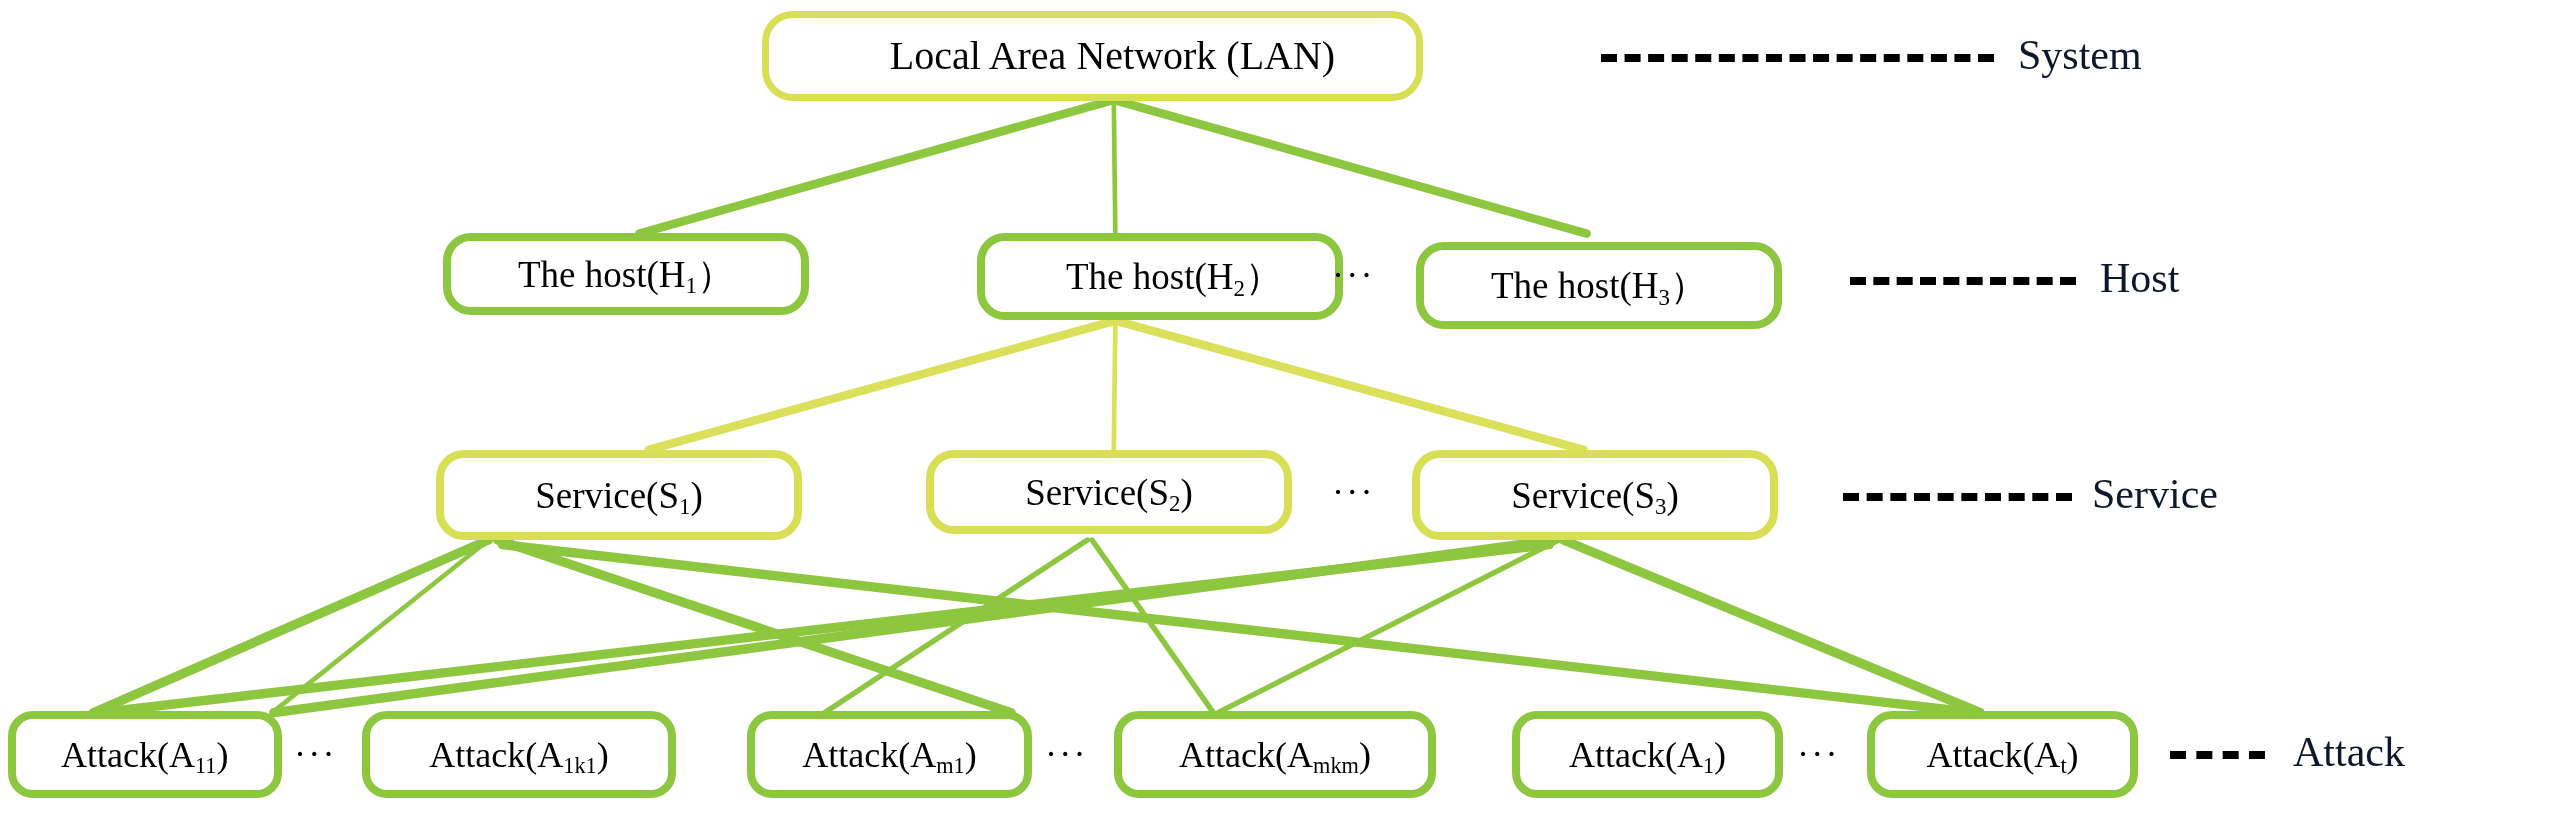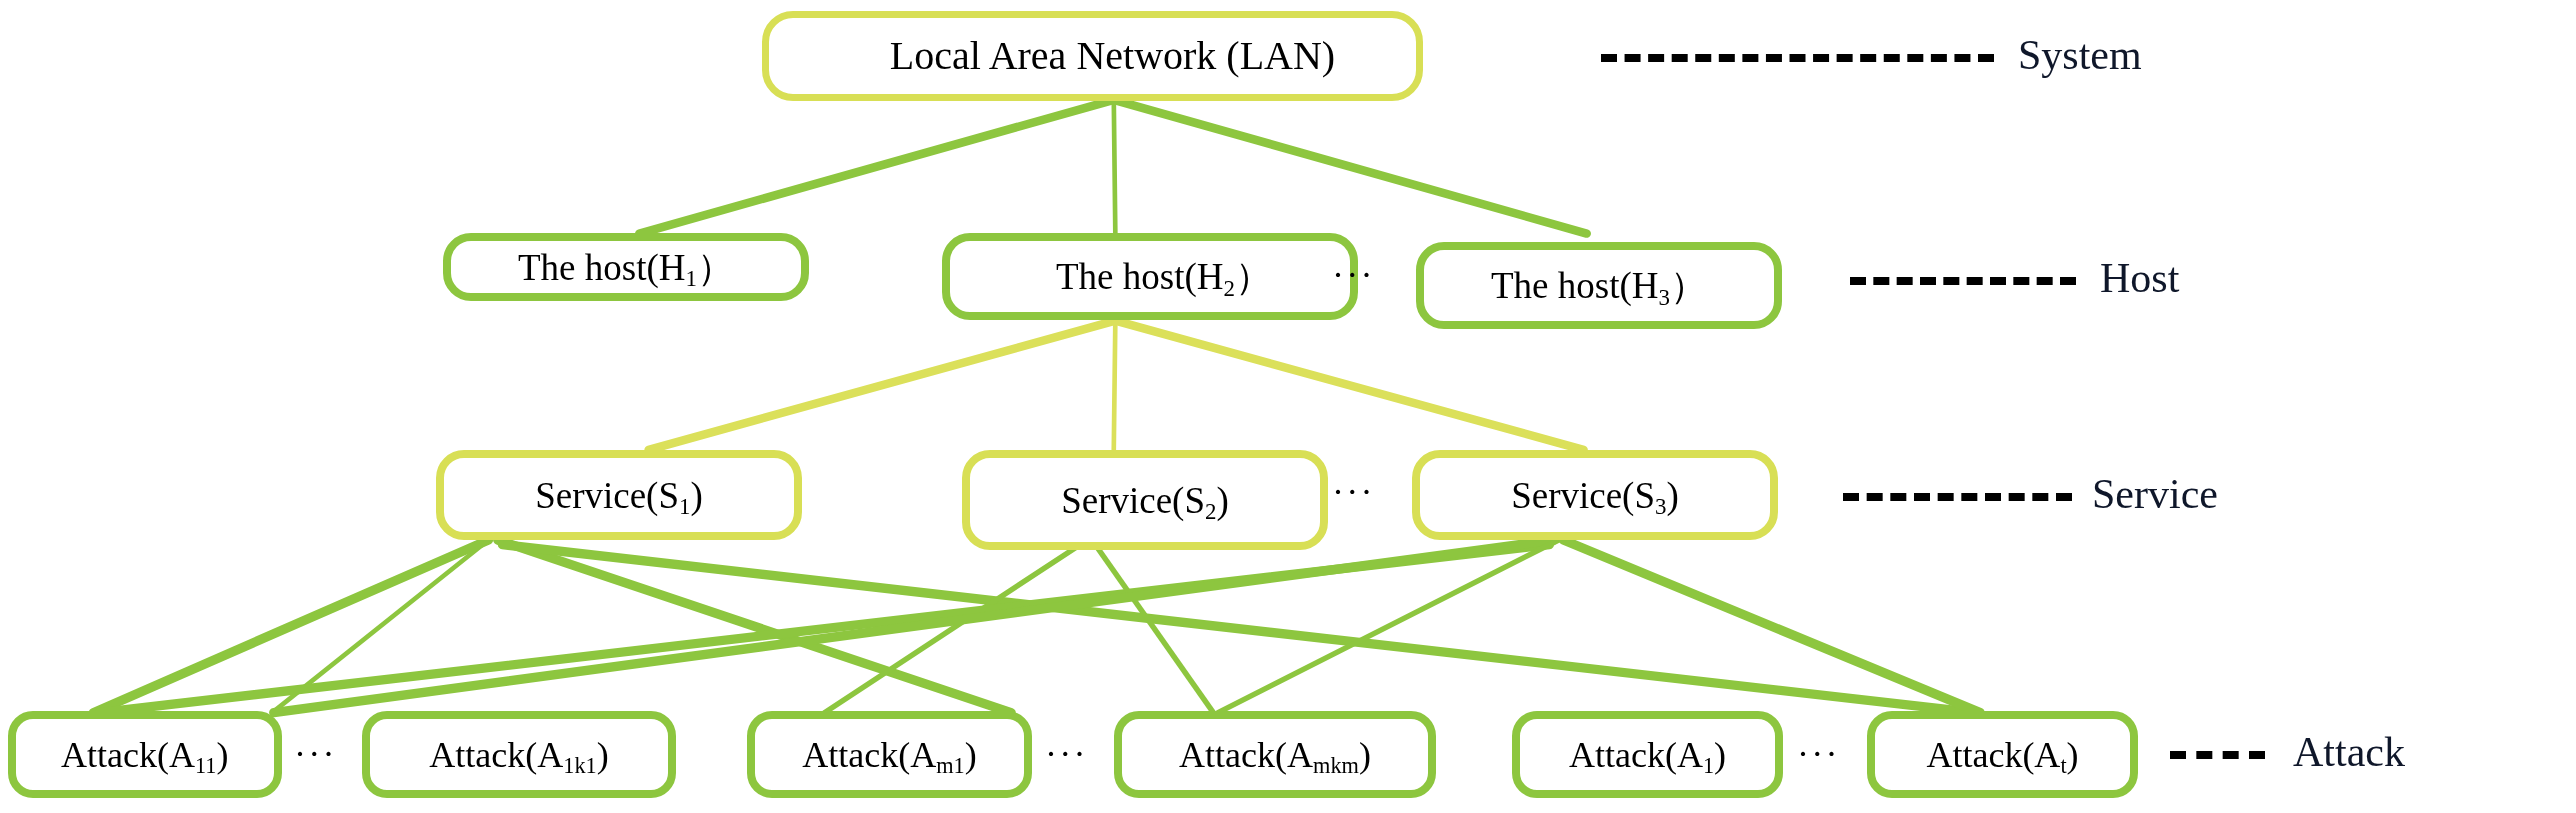--- a/index.html
+++ b/index.html
@@ -48,35 +48,35 @@
       <line x1="2010" y1="694" x2="2546" y2="916" stroke-width="12"></line>
     </g>
   </svg>
 
   <div class="node" style="left:762px;top:11px;width:661px;height:90px;border-width:7px;border-color:#d8df55;border-radius:31px;padding-left:40px;">
     <span class="lbl" style="font-size:40px;">
       <span>Local Area Network (LAN)</span>
     </span>
   </div>
 
-  <div class="node" style="left:443px;top:233px;width:366px;height:68px;border-width:8.6px;border-color:#8dc63f;">
+  <div class="node" style="left:443px;top:233px;width:366px;height:82px;border-width:8.6px;border-color:#8dc63f;">
     <span class="lbl" style="font-size:37px;"><span>The host(H</span><sub>1</sub><span>）</span></span>
   </div>
-  <div class="node" style="left:942px;top:233px;width:416px;height:87px;border-width:8.6px;border-color:#8dc63f;padding-left:28px;">
+  <div class="node" style="left:977px;top:233px;width:366px;height:87px;border-width:8.6px;border-color:#8dc63f;padding-left:28px;">
     <span class="lbl" style="font-size:37px;"><span>The host(H</span><sub>2</sub><span>）</span></span>
   </div>
   <div class="dots" style="left:1332px;top:257px;">···</div>
   <div class="node" style="left:1416px;top:242px;width:366px;height:87px;border-width:8.6px;border-color:#8dc63f;">
     <span class="lbl" style="font-size:37px;"><span>The host(H</span><sub>3</sub><span>）</span></span>
   </div>
 
   <div class="node" style="left:436px;top:450px;width:366px;height:90px;border-width:8.6px;border-color:#d8df55;">
     <span class="lbl" style="font-size:37px;"><span>Service(S</span><sub>1</sub><span>)</span></span>
   </div>
-  <div class="node" style="left:926px;top:450px;width:366px;height:100px;border-width:8.6px;border-color:#d8df55;margin-left:36px;">
+  <div class="node" style="left:926px;top:450px;width:366px;height:84px;border-width:8.6px;border-color:#d8df55;">
     <span class="lbl" style="font-size:37px;"><span>Service(S</span><sub>2</sub><span>)</span></span>
   </div>
   <div class="dots" style="left:1332px;top:474px;">···</div>
   <div class="node" style="left:1412px;top:450px;width:366px;height:90px;border-width:8.6px;border-color:#d8df55;">
     <span class="lbl" style="font-size:37px;"><span>Service(S</span><sub>3</sub><span>)</span></span>
   </div>
 
   <div class="node" style="left:7.8px;top:711px;width:274px;height:87px;border-width:8.6px;border-color:#8dc63f;border-radius:25px;">
     <span class="lbl" style="font-size:36px;"><span>Attack(A</span><sub>11</sub><span>)</span></span>
   </div>

